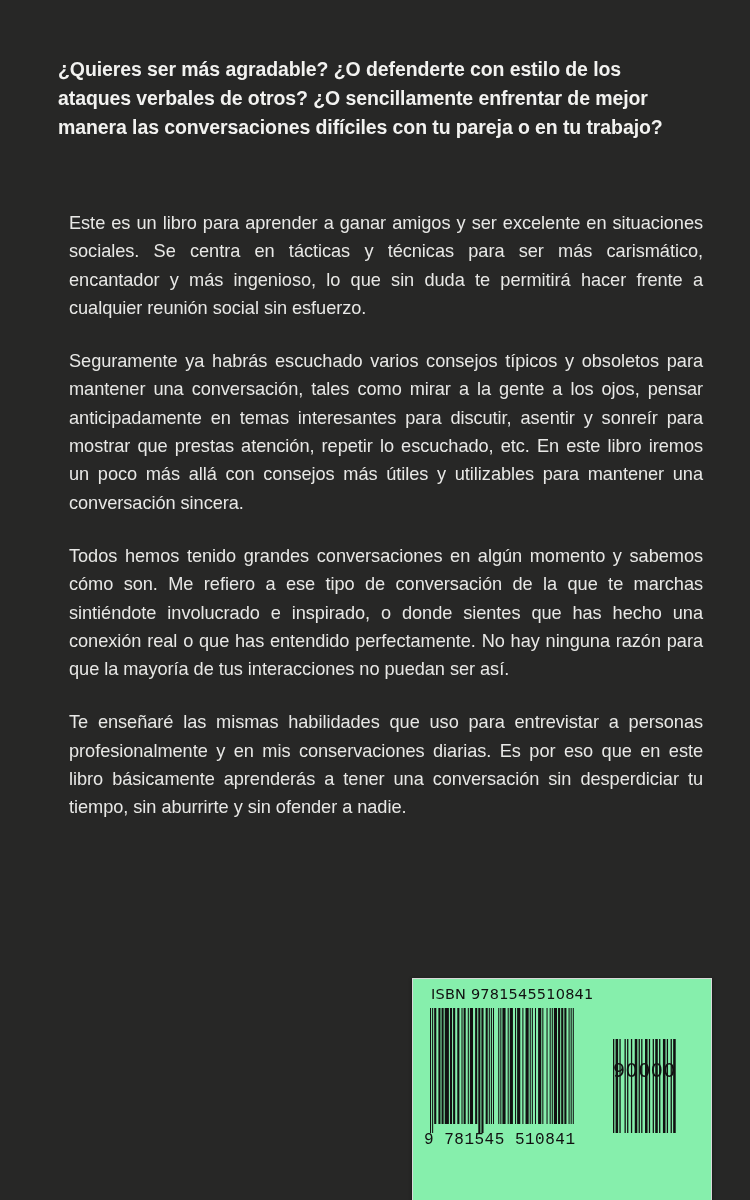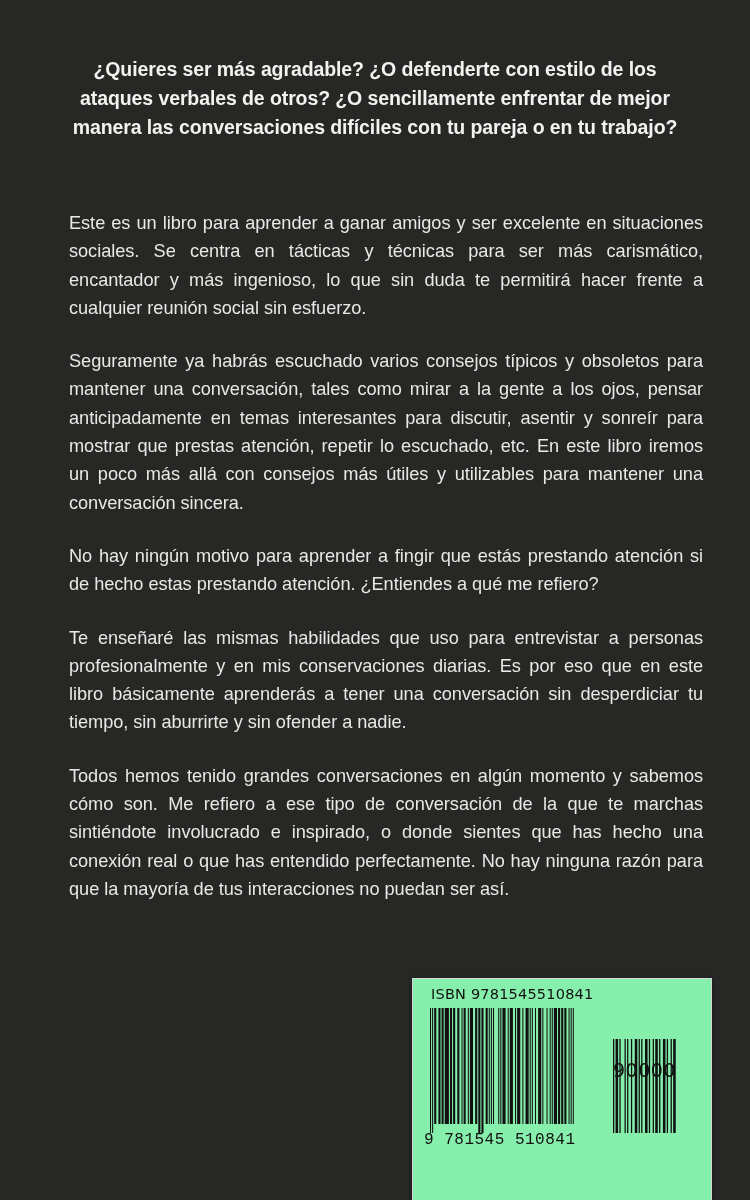--- a/index.html
+++ b/index.html
@@ -17,21 +17,21 @@
     font-family: "Liberation Sans", "DejaVu Sans", sans-serif;
     -webkit-font-smoothing: antialiased;
   }
 
   
   .headline {
     position: absolute;
     left: 58px;
     top: 55px;
     width: 634px;
-    text-align: center;
+    text-align: left;
     color: #f2f2f0;
     font-size: 19.5px;
     font-weight: bold;
     line-height: 1.48;
     letter-spacing: -0.1px;
   }
 
   
   .body-copy {
     position: absolute;
@@ -116,23 +116,22 @@
 </head>
 <body>
 
 <div class="cover">
 
   <div class="headline">¿Quieres ser más agradable? ¿O defenderte con estilo de los ataques verbales de otros? ¿O sencillamente enfrentar de mejor manera las conversaciones difíciles con tu pareja o en tu trabajo?</div>
 
   <div class="body-copy">
     <p class="para">Este es un libro para aprender a ganar amigos y ser excelente en situaciones sociales. Se centra en tácticas y técnicas para ser más carismático, encantador y más ingenioso, lo que sin duda te permitirá hacer frente a cualquier reunión social sin esfuerzo.</p>
     <p class="para">Seguramente ya habrás escuchado varios consejos típicos y obsoletos para mantener una conversación, tales como mirar a la gente a los ojos, pensar anticipadamente en temas interesantes para discutir, asentir y sonreír para mostrar que prestas atención, repetir lo escuchado, etc. En este libro iremos un poco más allá con consejos más útiles y utilizables para mantener una conversación sincera.</p>
-    <p class="para">No hay ningún motivo para aprender a fingir que estás prestando atención si de hecho estas prestando atención. ¿Entiendes a qué me refiero?</p>
+    <p class="para">Todos hemos tenido grandes conversaciones en algún momento y sabemos cómo son. Me refiero a ese tipo de conversación de la que te marchas sintiéndote involucrado e inspirado, o donde sientes que has hecho una conexión real o que has entendido perfectamente. No hay ninguna razón para que la mayoría de tus interacciones no puedan ser así.</p>
     <p class="para">Te enseñaré las mismas habilidades que uso para entrevistar a personas profesionalmente y en mis conservaciones diarias. Es por eso que en este libro básicamente aprenderás a tener una conversación sin desperdiciar tu tiempo, sin aburrirte y sin ofender a nadie.</p>
-    <p class="para">Todos hemos tenido grandes conversaciones en algún momento y sabemos cómo son. Me refiero a ese tipo de conversación de la que te marchas sintiéndote involucrado e inspirado, o donde sientes que has hecho una conexión real o que has entendido perfectamente. No hay ninguna razón para que la mayoría de tus interacciones no puedan ser así.</p>
   </div>
 
   <div class="barcode-box">
     <div class="isbn-label">ISBN 9781545510841</div>
 
     <div class="ean-main">
       <svg id="svg-ean-main" width="148" height="125" viewBox="0 0 148 125" preserveAspectRatio="none" xmlns="http://www.w3.org/2000/svg">
           <rect x="0.000" y="0" width="1.050" height="125" fill="#111111"></rect>
           <rect x="2.099" y="0" width="1.050" height="125" fill="#111111"></rect>
           <rect x="4.199" y="0" width="2.099" height="116" fill="#111111"></rect>

